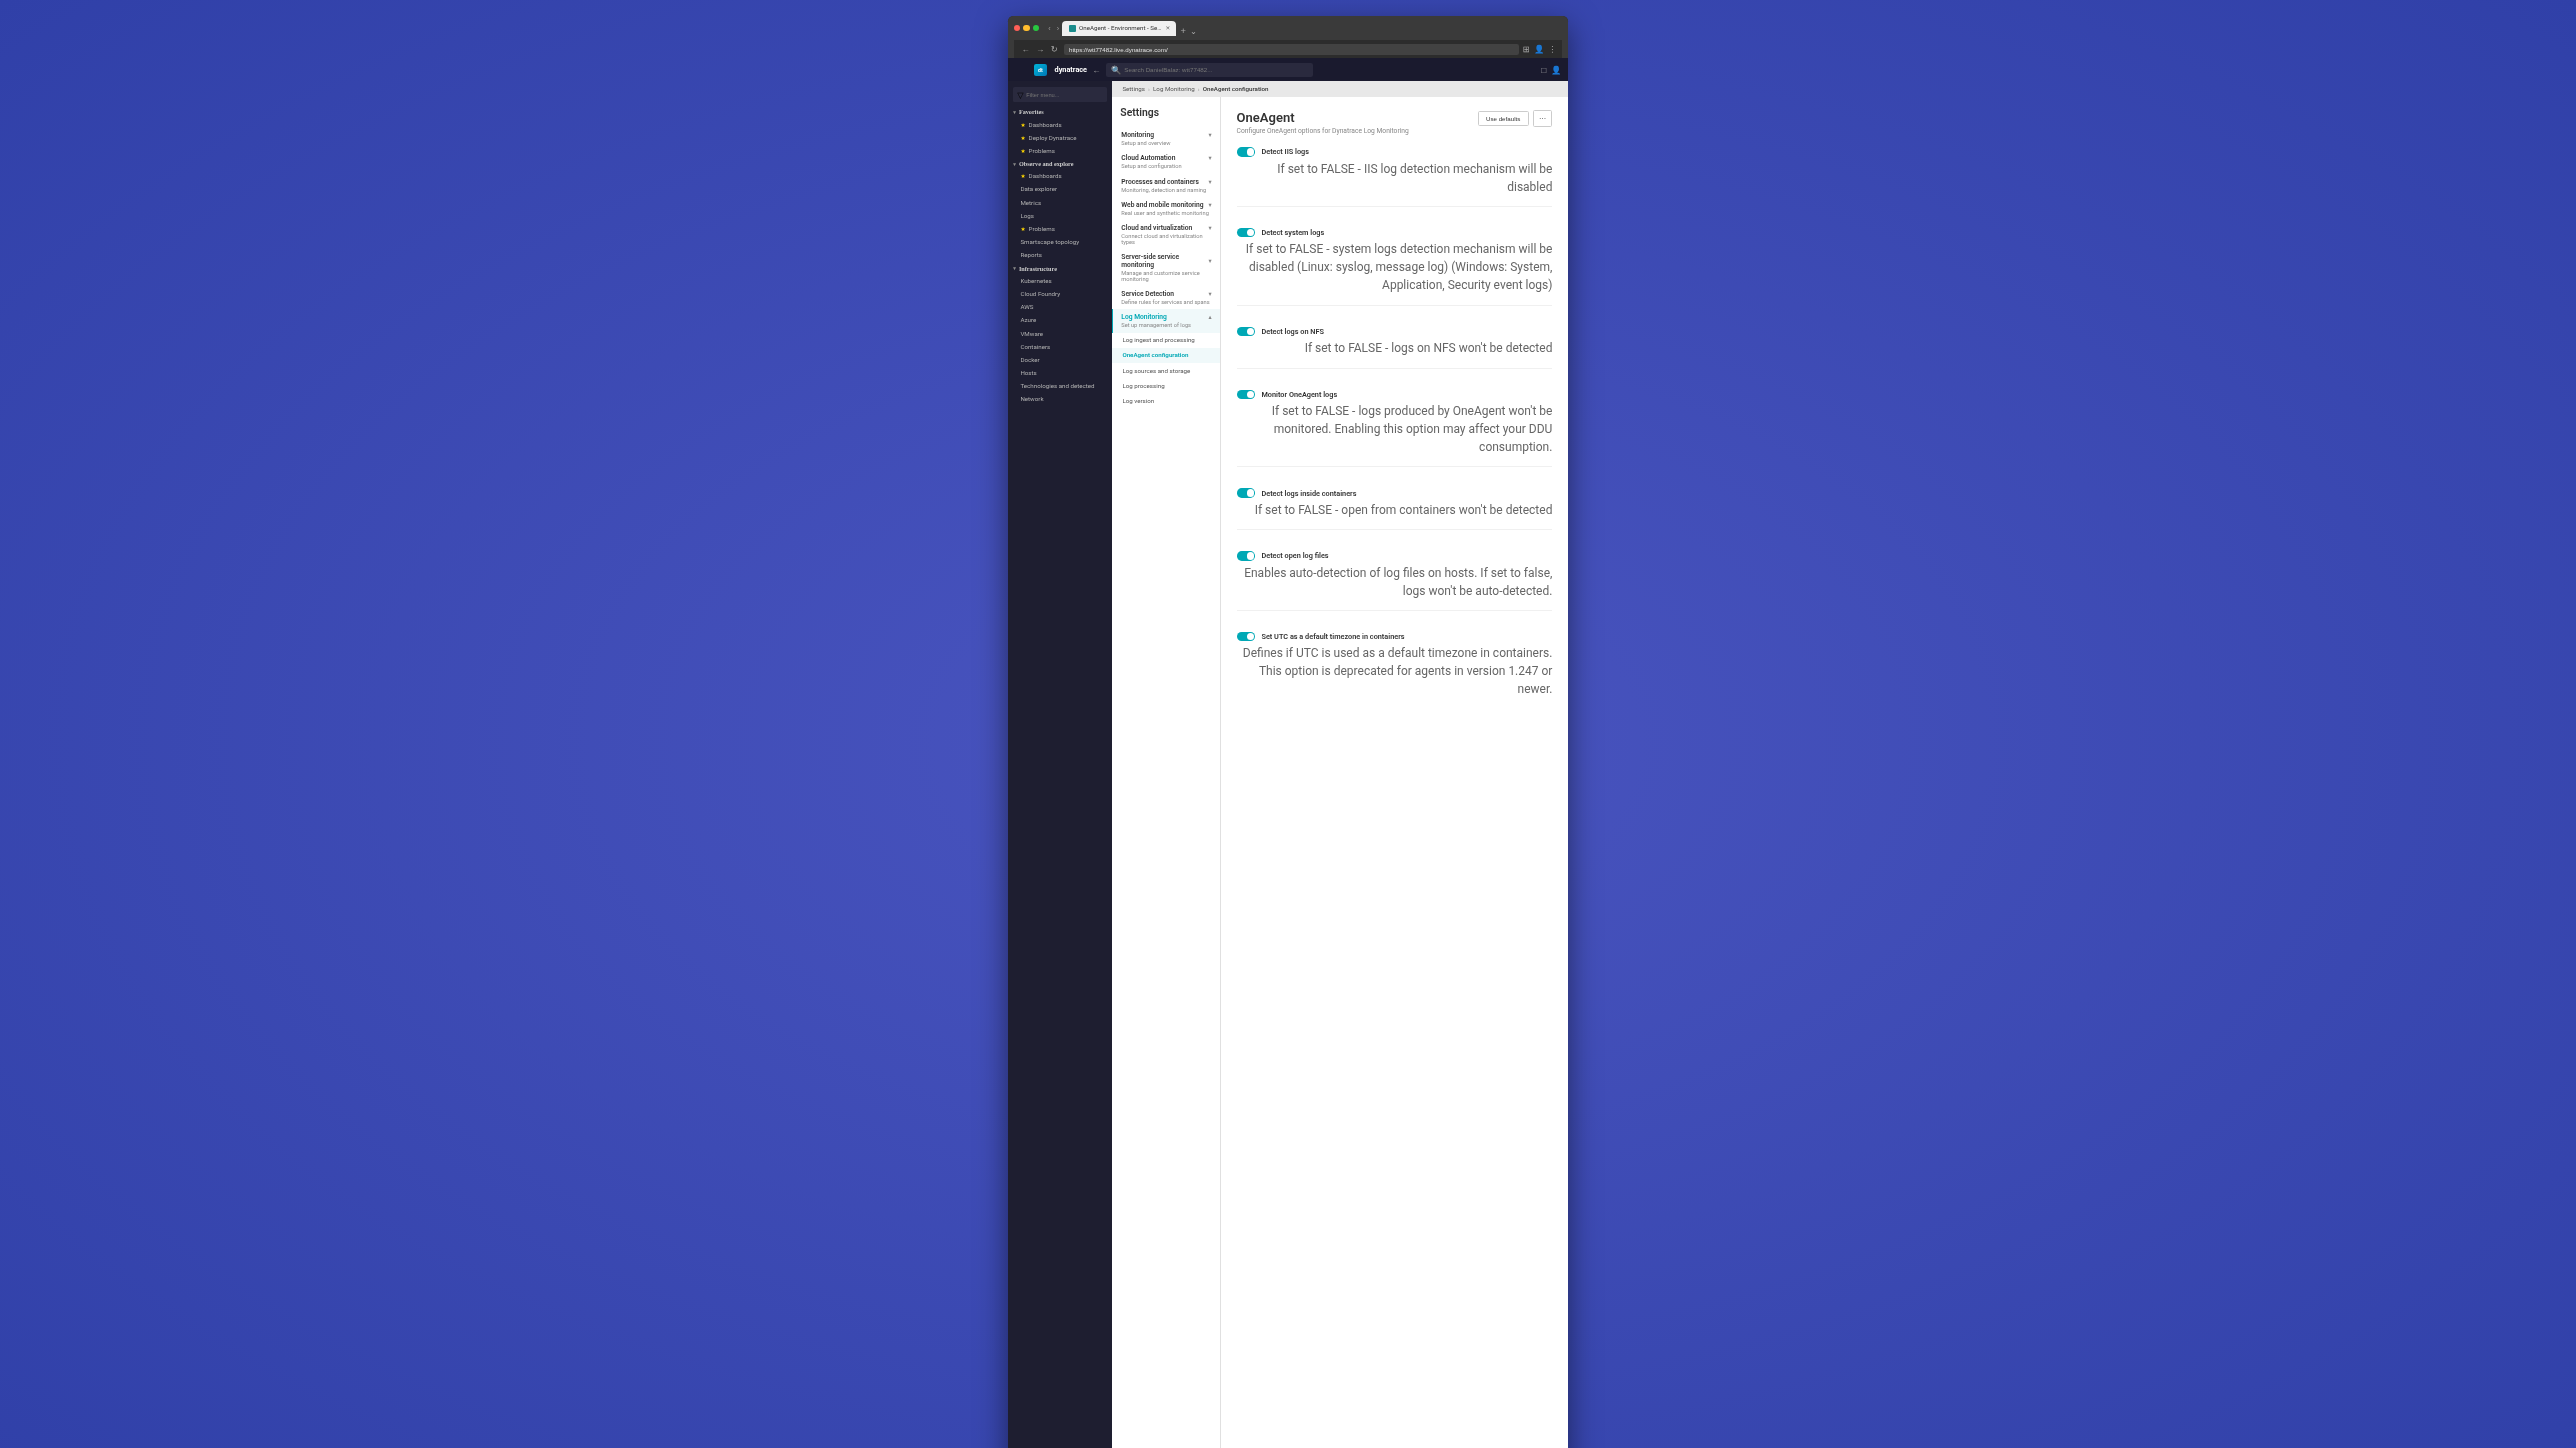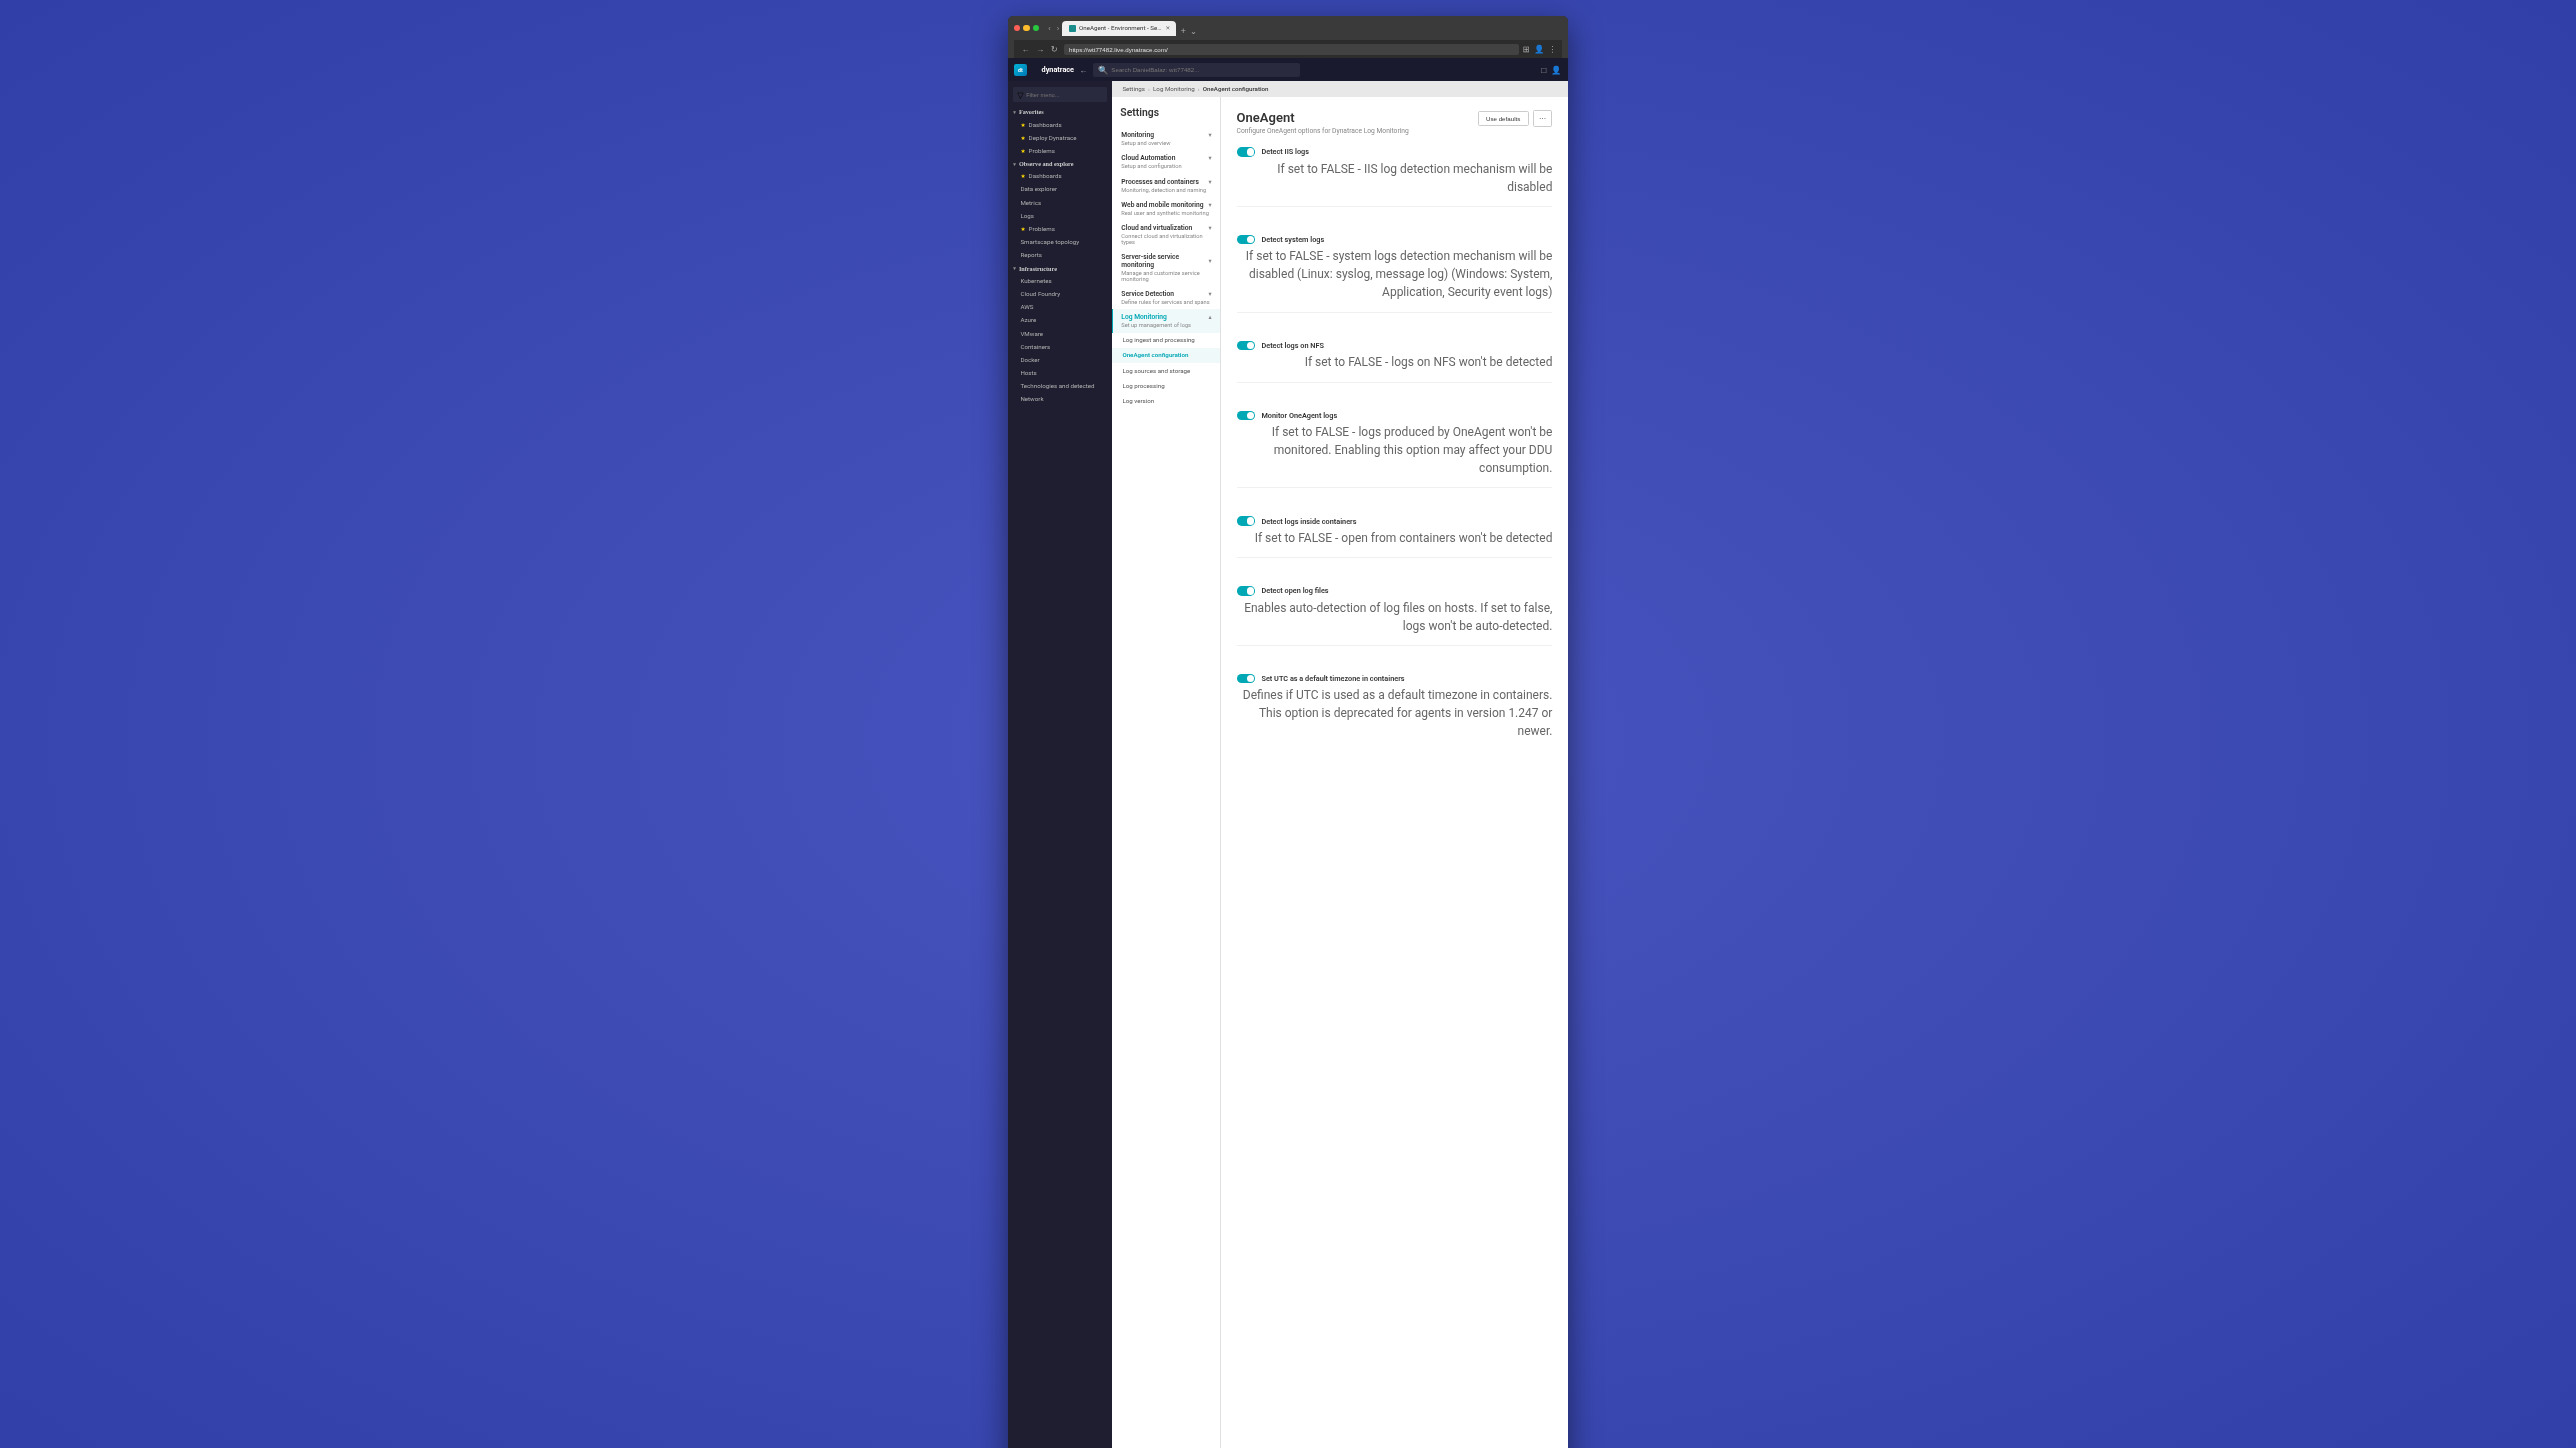--- a/index.html
+++ b/index.html
@@ -151,24 +151,25 @@
       background: #1a1a2e;
       display: flex;
       align-items: center;
       padding: 0 6.2px;
       height: 23px;
       gap: 5.2px;
     }
     .logo {
       display: flex;
       align-items: center;
-      gap: 15px;
+      gap: 8px;
       color: white;
       font-size: 7.3px;
       font-weight: bold;
+      margin-left: 20px;
     }
     .logo-icon {
       width: 12.4px;
       height: 12.4px;
       background: linear-gradient(135deg, #00b4d8, #0077b6);
       border-radius: 2.1px;
       display: flex;
       align-items: center;
       justify-content: center;
       color: white;
@@ -396,21 +397,21 @@
       background: #fff;
       color: #555;
       font-size: 7.3px;
       padding: 3.1px 5.2px;
       border-radius: 1.6px;
       cursor: pointer;
     }
 
     
     .toggle-item {
-      margin-bottom: 28px;
+      margin-bottom: 21px;
       padding-bottom: 10.4px;
       border-bottom: 0.5px solid #f0f0f0;
     }
     .toggle-item:last-child { border-bottom: none; }
 
     .toggle-row {
       display: flex;
       align-items: center;
       gap: 6.2px;
       margin-bottom: 3.1px;

